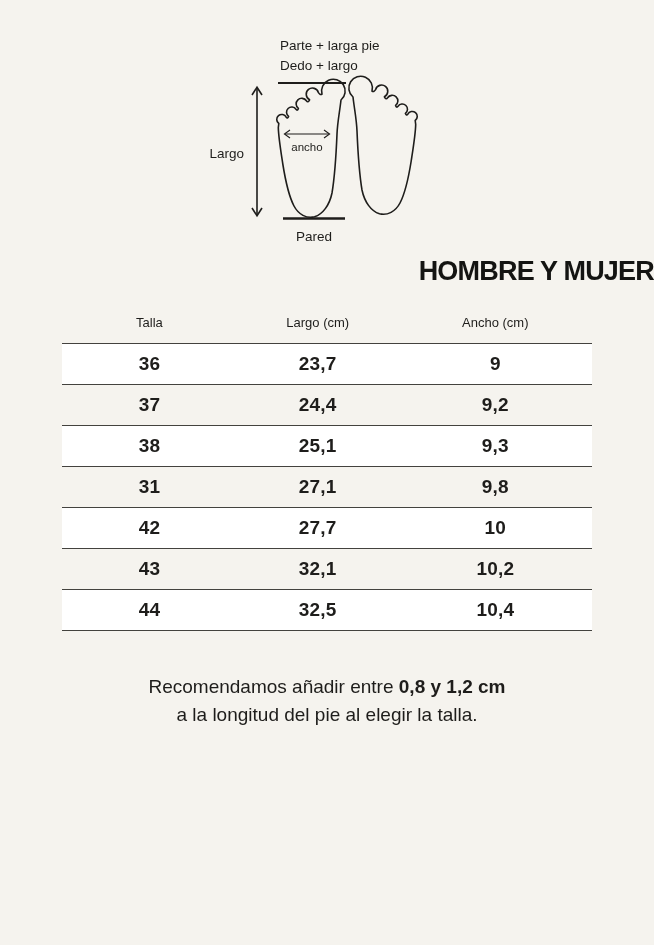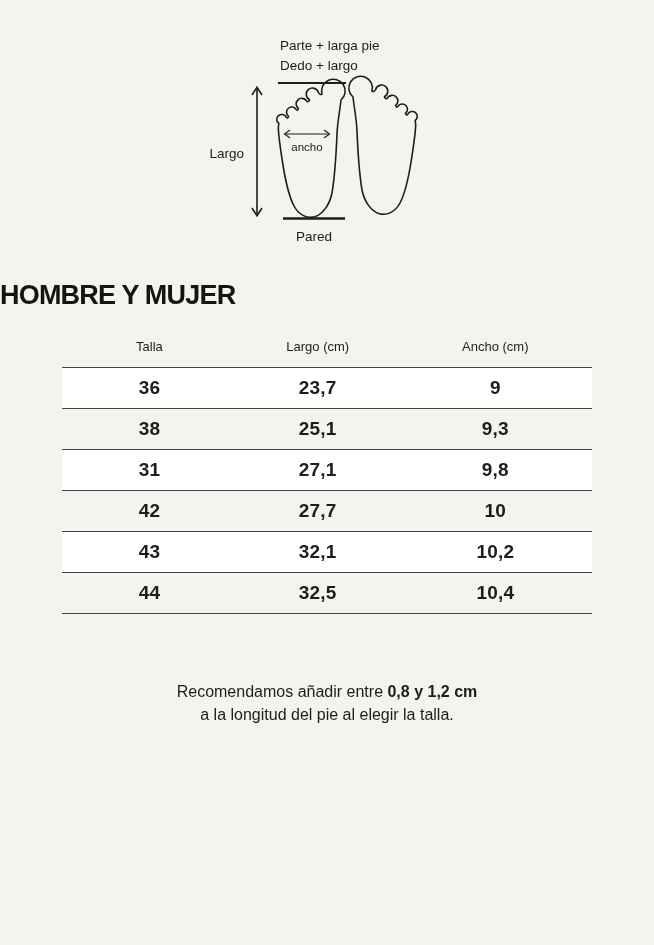--- a/index.html
+++ b/index.html
@@ -17,22 +17,22 @@
   .diagram { width: 654px; height: 252px; }
   .diagram svg { display: block; }
   .diagram text {
     font-family: "Liberation Sans", sans-serif;
     fill: #1e1d1b;
   }
   .lbl { font-size: 13.5px; }
   .lbl-small { font-size: 11.5px; }
 
   h1.title {
-    margin-top: 28px;
-    text-align: left;
+    margin-top: 4px;
+    text-align: right;
     font-size: 27px;
     font-weight: 700;
     letter-spacing: -0.8px;
     color: #141412;
   }
 
   table.size-table {
     width: 530px;
     margin: 28px auto 0;
     border-collapse: collapse;
@@ -53,23 +53,23 @@
     vertical-align: middle;
     font-size: 19px;
     font-weight: 600;
     letter-spacing: 0.2px;
   }
   col.c1 { width: 33%; }
   col.c2 { width: 30.5%; }
   col.c3 { width: 36.5%; }
 
   p.footer-note {
-    margin-top: 66px;
+    margin-top: 42px;
     text-align: center;
-    font-size: 16px;
+    font-size: 19px;
     line-height: 1.45;
     color: #1e1d1b;
   }
   p.footer-note strong { font-weight: 700; }
 </style>
 </head>
 <body>
 
 <div class="page">
 
@@ -153,20 +153,25 @@
           <th>Ancho (cm)</th>
         </tr>
     </thead>
     <tbody>
         <tr>
           <td>36</td>
           <td>23,7</td>
           <td>9</td>
         </tr>
         <tr>
+          <td>37</td>
+          <td>24,4</td>
+          <td>9,2</td>
+        </tr>
+        <tr>
           <td>38</td>
           <td>25,1</td>
           <td>9,3</td>
         </tr>
         <tr>
           <td>31</td>
           <td>27,1</td>
           <td>9,8</td>
         </tr>
         <tr>

